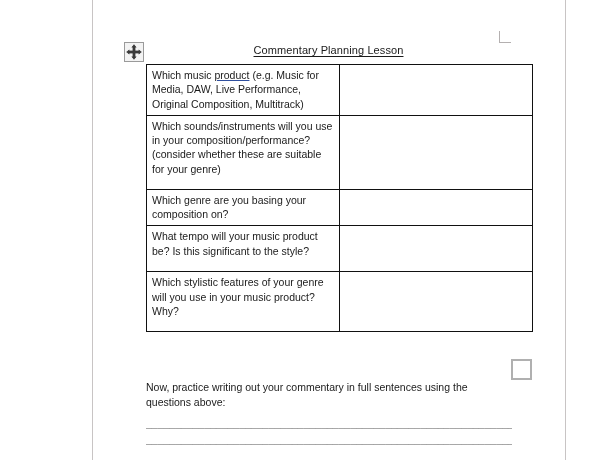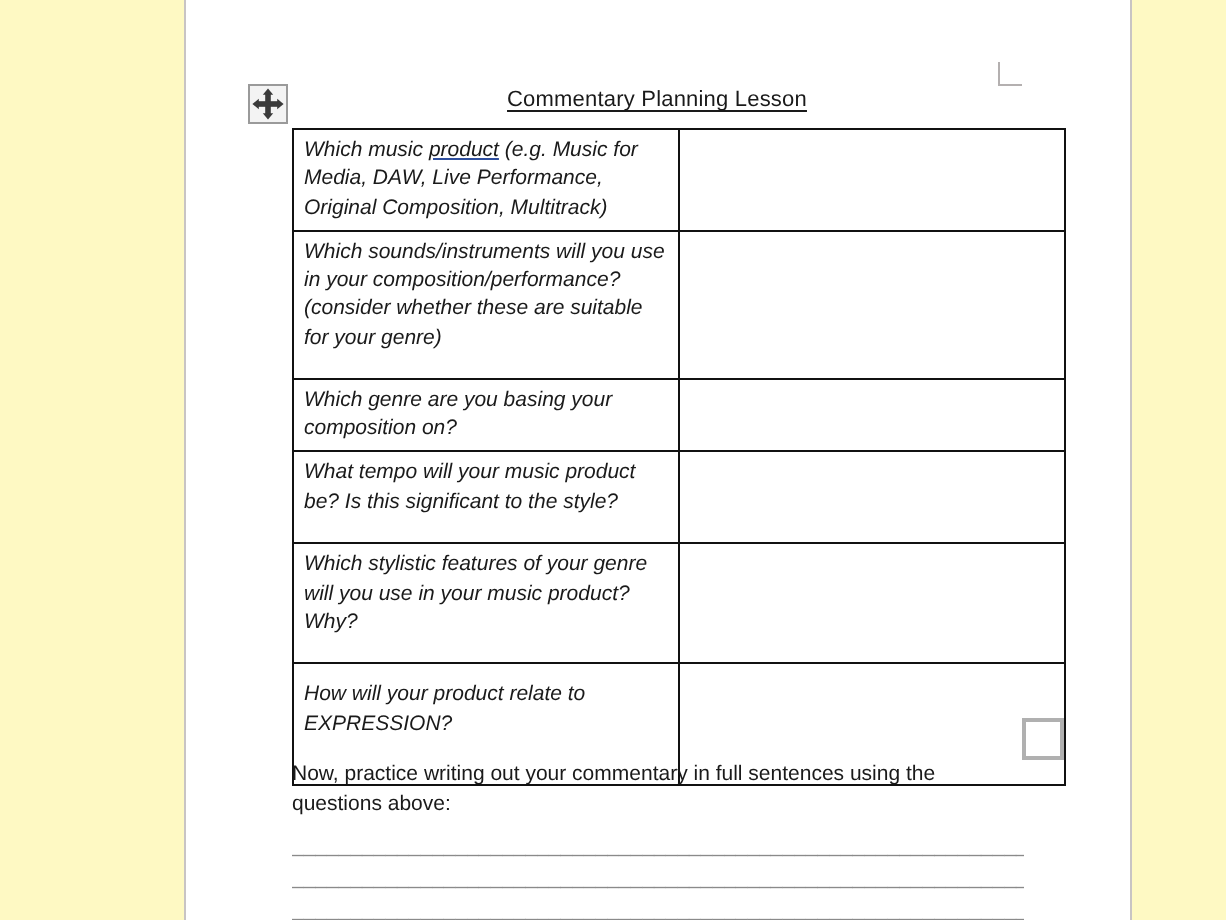--- a/index.html
+++ b/index.html
@@ -14,21 +14,21 @@
     font-family: "Liberation Sans", sans-serif;
     position: relative;
   }
 
   
   #doc-canvas {
     position: absolute;
     left: 0; top: 0;
     width: 613px;
     height: 460px;
-    background: #fef9c3;
+    background: #ffffff;
   }
 
   #page {
     position: absolute;
     left: 92px;
     top: 0;
     width: 474px;
     height: 460px;
     background: #ffffff;
     border-left: 1px solid #c8c4c4;
@@ -108,21 +108,21 @@
     table-layout: fixed;
   }
   #worksheet-table td {
     border: 1px solid #111111;
     vertical-align: top;
     padding: 3px 5px 4px 5px;
     font-size: 10.5px;
     line-height: 14.3px;
     color: #1a1a1a;
   }
-  #worksheet-table td.q-cell { width: 182px; font-style: italic; }
+  #worksheet-table td.q-cell { width: 182px; }
   #worksheet-table td.a-cell { width: 182px; }
 
   .flag-word {
     text-decoration: underline;
     text-decoration-color: #2f4f9e;
     text-underline-offset: 1px;
   }
 
   
   #practice-prompt {
@@ -195,24 +195,20 @@
         <td class="a-cell"></td>
       </tr>
       <tr>
         <td class="q-cell" style="height:38px;margin-top:30px;">What tempo will your music product be? Is this significant to the style?</td>
         <td class="a-cell"></td>
       </tr>
       <tr>
         <td class="q-cell" style="height:52px;margin-left:20px;">Which stylistic features of your genre will you use in your music product? Why?</td>
         <td class="a-cell"></td>
       </tr>
-      <tr>
-        <td class="q-cell" style="height:48px; padding-top:8px;">How will your product relate to EXPRESSION?</td>
-        <td class="a-cell"></td>
-      </tr>
     </tbody>
   </table>
 
   <div id="table-resize-handle"></div>
 
   <div id="practice-prompt">Now, practice writing out your commentary in full sentences using the questions above:</div>
 
   <div id="writing-lines">
     <div class="writing-line">______________________________________________________________________</div>
     <div class="writing-line">______________________________________________________________________</div>

